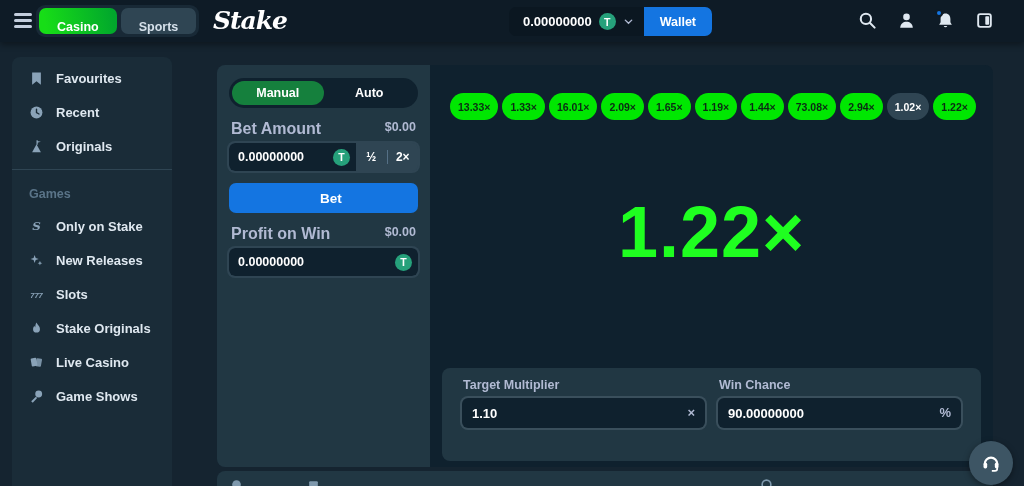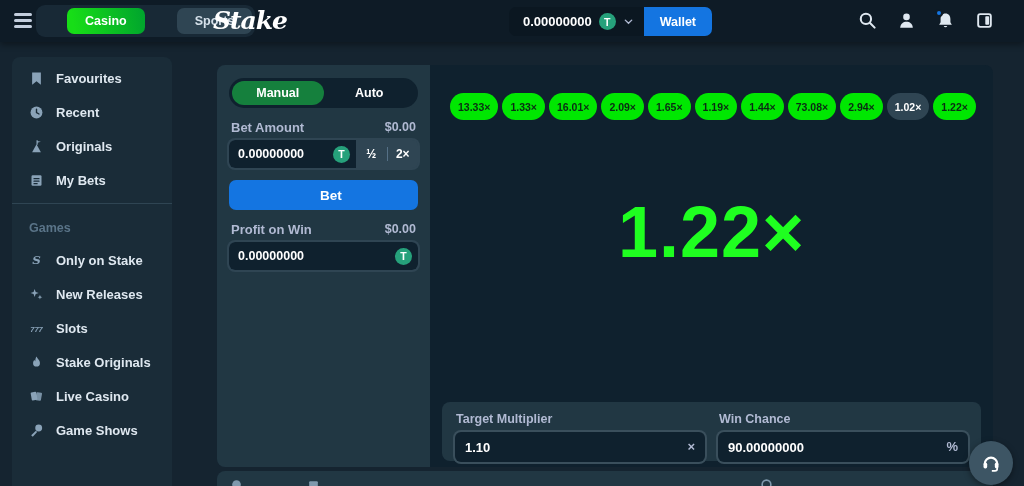--- a/index.html
+++ b/index.html
@@ -15,21 +15,21 @@
   .topbar {
     position:absolute; left:0; top:0; width:1024px; height:42px;
     background:#0e1b26; box-shadow:0 3px 6px rgba(0,0,0,.35); z-index:5;
   }
   .hamburger { position:absolute; left:14px; top:13px; width:18px; height:16px; cursor:pointer; }
   .hamburger i { display:block; height:2.6px; background:#c3cedd; border-radius:2px; margin-bottom:3.4px; }
   .mode-toggle {
     position:absolute; left:36px; top:5px; height:32px; border-radius:9px;
     background:#182936; display:flex; align-items:center; padding:3px; gap:4px;
   }
-  .mode-btn { height:26px; border:none; border-radius:7px; font:700 12.5px "Liberation Sans",sans-serif; padding:6px 18px; cursor:pointer;margin-left:28px; }
+  .mode-btn { height:26px; border:none; border-radius:7px; font:700 12.5px "Liberation Sans",sans-serif; padding:12px 18px; cursor:pointer; }
   .mode-btn.casino { background:linear-gradient(78deg,#17dd17 10%,#00a32e 100%); color:#fff; }
   .mode-btn.sports { background:#2f4553; color:#d5e0ea; }
   .logo {
     position:absolute; left:213px; top:6px; font:italic 700 25px "DejaVu Serif",serif;
     color:#fff; letter-spacing:-1px; cursor:pointer;
   }
   .balance-group { position:absolute; left:509px; top:7px; height:29px; display:flex; }
   .balance-pill {
     background:#0b1721; border-radius:7px 0 0 7px; display:flex; align-items:center;
     padding:0 10px 0 14px; gap:7px; cursor:pointer;
@@ -61,21 +61,21 @@
   .game-wrap {
     position:absolute; left:217px; top:65px; width:776px; height:402px;
     border-radius:8px; display:flex; overflow:hidden; z-index:1;
   }
   .bet-panel { width:213px; background:#213743; padding:13px 12px; }
   .tab-toggle { background:#0f212e; border-radius:16px; height:30px; display:flex; padding:3px; }
   .tab { flex:1; border:none; background:transparent; color:#fff; border-radius:13px;
     font:700 12.5px "Liberation Sans",sans-serif; cursor:pointer; }
   .tab.active { background:#15803d; }
   .field-head { display:flex; justify-content:space-between; margin:12px 2px 5px; }
-  .field-label { color:#b1bad3; font-size:13px; }
+  .field-label { color:#b1bad3; font-size:16px; }
   .field-usd { color:#b1bad3; font-size:12.5px; }
   .amount-row { display:flex; height:28px; border-radius:6px; overflow:hidden;
     box-shadow:0 0 0 2px #2f4553; background:#2f4553; }
   .amount-input-wrap { flex:1; position:relative; background:#0f212e; border-radius:6px 0 0 6px; }
   .amount-input-wrap.full { border-radius:6px; }
   .amount-input { width:100%; height:100%; background:transparent; border:none; outline:none;
     color:#fff; font:700 12.5px "Liberation Sans",sans-serif; padding:0 28px 0 9px; }
   .coin-in { position:absolute; right:6px; top:5.5px; }
   .mini-btns { width:62px; display:flex; align-items:center; background:#2f4553; }
   .mini-btn { flex:1; border:none; background:transparent; color:#fff; font:700 12px "Liberation Sans",sans-serif; cursor:pointer; height:100%; }
@@ -84,22 +84,22 @@
     background:#1475e1; color:#fff; font:700 13.5px "Liberation Sans",sans-serif; cursor:pointer;padding-left:15px; }
 
   .game-screen { flex:1; background:#0f212e; position:relative; }
   .history-row { position:absolute; left:20px; right:8px; top:28px; display:flex; gap:4px; }
   .badge { height:27px; border-radius:14px; padding:0 8px; background:#00e701; color:#0b2b14;
     font-size:10.5px; font-weight:700; display:flex; align-items:center; cursor:pointer; white-space:nowrap; }
   .badge.grey { background:#2f4553; color:#fff; }
   .big-mult { position:absolute; left:0; right:0; top:131px; text-align:center;
     font-size:72px; font-weight:700; color:#1fff20; letter-spacing:1px; line-height:1; }
 
-  .target-panel { position:absolute; left:12px; right:12px; bottom:6px; height:59px;
-    background:#213743; border-radius:8px; padding:9px 13px; display:flex; gap:13px; }
+  .target-panel { position:absolute; left:12px; right:12px; bottom:6px; height:93px;
+    background:#213743; border-radius:8px; padding:9px 20px; display:flex; gap:13px; }
   .t-col { flex:1; }
   .t-label { color:#b1bad3; font-size:12.5px; margin:1px 0 6px 1px; }
   .t-input-wrap { position:relative; height:30px; background:#0f212e; border-radius:6px;
     box-shadow:0 0 0 2px #3a4f5c; }
   .t-input { width:100%; height:100%; border:none; outline:none; background:transparent;
     color:#fff; font:700 13px "Liberation Sans",sans-serif; padding:0 26px 0 10px; }
   .t-suffix { position:absolute; right:10px; top:7px; color:#b1bad3; font-size:13px; font-weight:700; }
 
   
   .game-footer { position:absolute; left:217px; top:471px; width:776px; height:15px;
@@ -183,27 +183,20 @@
       </svg>
     <span>Recent</span>
   </div>
   <div class="side-item">
     <svg class="side-icon" viewBox="0 0 24 24">
         <path d="M13 2v7" stroke="currentColor" stroke-width="2" fill="none"></path>
         <path d="M13 3l6 1.5L13 6z" fill="currentColor"></path>
         <path d="M12 8.5L19 21H5z" fill="currentColor"></path>
       </svg>
     <span>Originals</span>
-  </div>
-  <div class="side-item">
-    <svg class="side-icon" viewBox="0 0 24 24">
-        <rect x="4" y="3.5" width="16" height="17" rx="2" fill="currentColor"></rect>
-        <path d="M8 9h8M8 13h8M8 17h5" stroke="#1a2c38" stroke-width="2" stroke-linecap="round"></path>
-      </svg>
-    <span>My Bets</span>
   </div>
 
   <div class="side-divider"></div>
   <div class="side-section">Games</div>
 
   <div class="side-item">
     <svg class="side-icon" viewBox="0 0 24 24">
         <text x="12" y="18" text-anchor="middle" font-size="19" font-weight="bold" font-style="italic" fill="currentColor" font-family="DejaVu Serif,serif">S</text>
       </svg>
     <span>Only on Stake</span>

